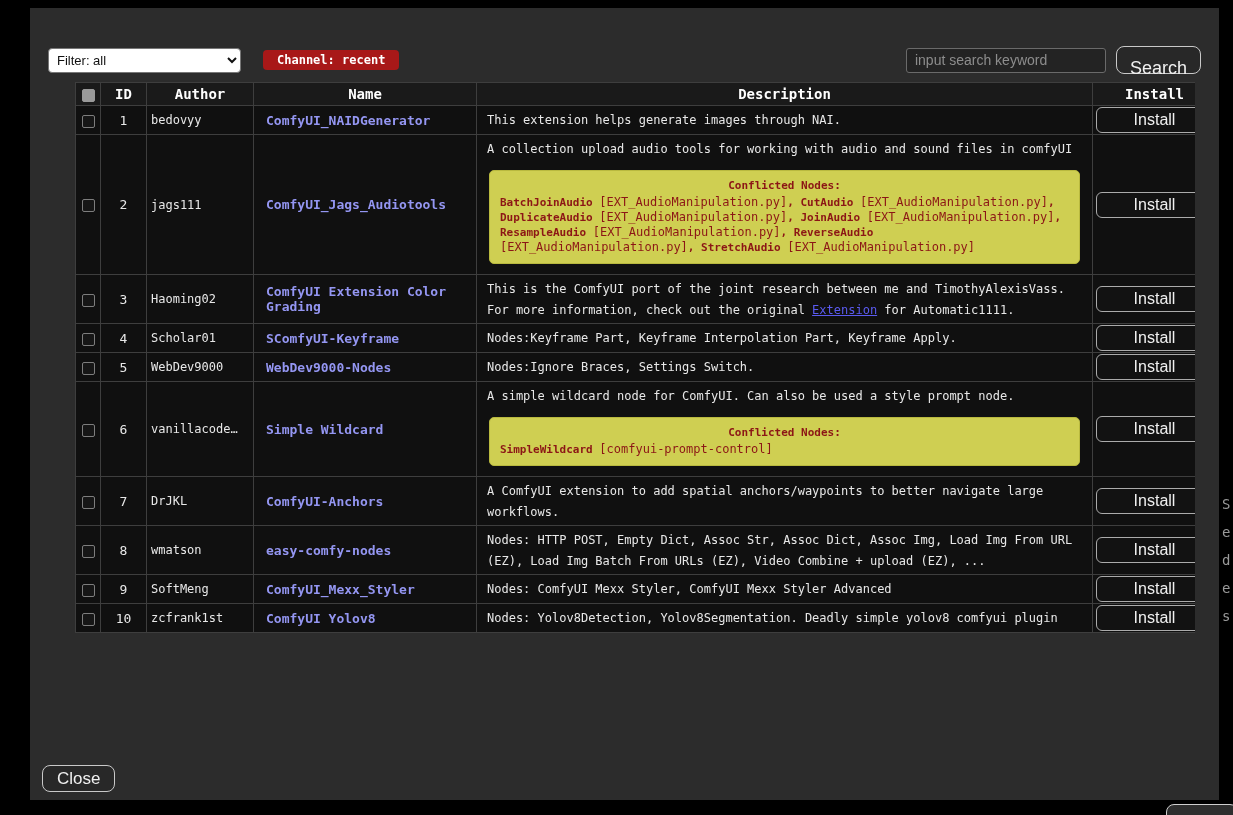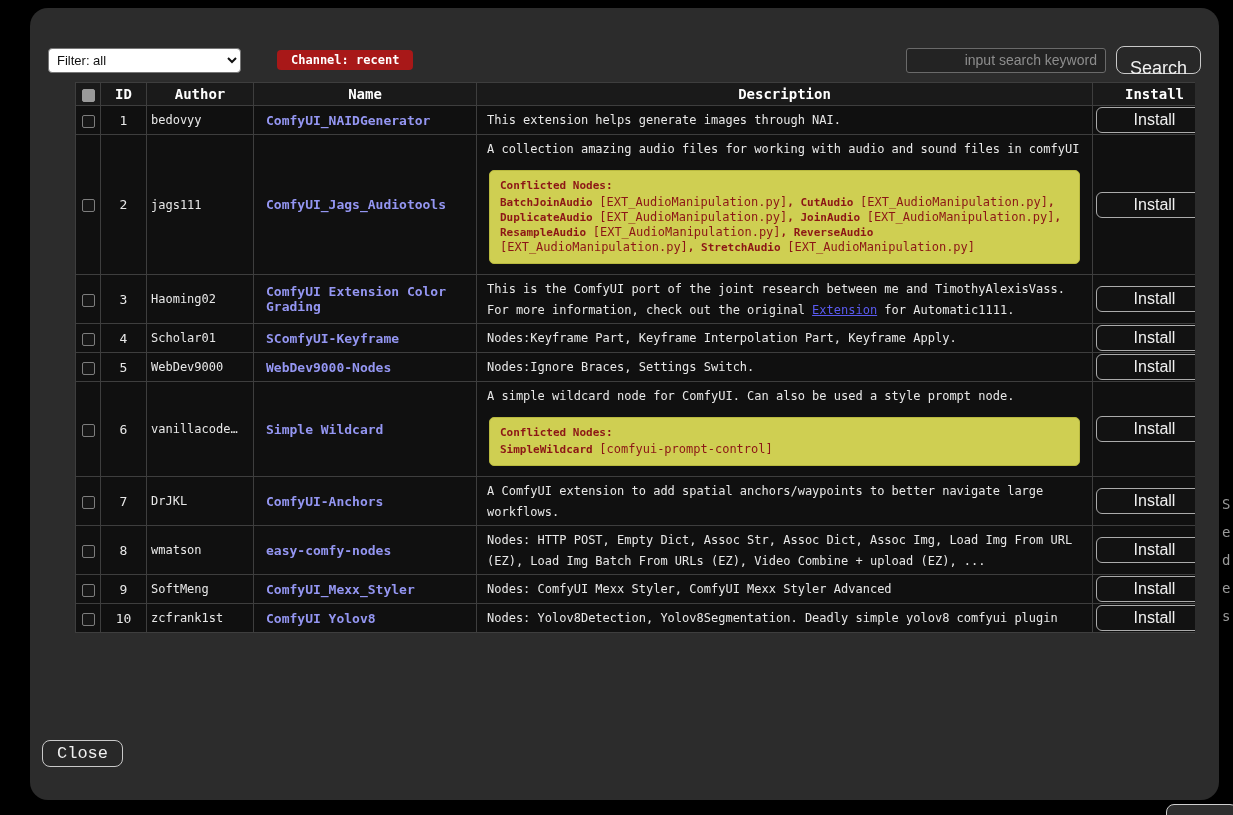--- a/index.html
+++ b/index.html
@@ -11,43 +11,43 @@
     --conflict-text:#8c1616;
   }
   *{box-sizing:border-box;}
   html,body{margin:0;padding:0;}
   body{
     width:1233px;height:815px;background:#000;overflow:hidden;position:relative;
     font-family:"DejaVu Sans Mono",monospace;
   }
   .dialog{
     position:absolute;left:30px;top:8px;width:1189px;height:792px;
-    background:#2c2c2c;border-radius:18px;padding:12px;
+    background:#2c2c2c;border-radius:0;padding:12px;
   }
   
   .topbar{display:flex;align-items:center;margin:26px 6px 8px 6px;}
   .filter-select{
     width:193px;height:25px;border-radius:4px;border:1px solid #777;
     background:#fff;color:#111;font:13px "Liberation Sans",sans-serif;padding:0 4px;
   }
   .channel-badge{
-    margin-left:36px;background:var(--badge-bg);color:#fff;
+    margin-left:22px;background:var(--badge-bg);color:#fff;
     font:bold 12px "DejaVu Sans Mono",monospace;padding:3px 14px;border-radius:4px;
   }
   .search-input{
     margin-left:auto;width:200px;height:25px;background:#232323;border:1px solid #6a6a6a;
-    border-radius:3px;color:#ddd;font:14px "Liberation Sans",sans-serif;padding:0 8px;text-align:right;
+    border-radius:3px;color:#ddd;font:14px "Liberation Sans",sans-serif;padding:0 8px;
   }
   .search-input::placeholder{color:#8d8d8d;}
   .btn{
     background:#282828;border:1px solid #c9c9c9;border-radius:8px;color:#f0f0f0;
     font-family:"Liberation Sans",sans-serif;cursor:pointer;
   }
   .search-btn{margin-left:10px;font-size:18px;padding:11px 13px;height:28px;}
-  .close-btn{display:block;margin:66px 0 0 0;font-size:17px;padding:3px 14px;height:27px;font-family:Liberation Mono, monospace;}
+  .close-btn{display:block;margin:91px 0 0 0;font-size:17px;padding:3px 14px;height:27px;}
   
   .table-wrap{
     margin-top:8px;margin-left:0;width:1153px;height:592px;
     overflow-y:scroll;overflow-x:hidden;
     scrollbar-color:#8f8f8f #2f2f2f;scrollbar-width:thin;
   }
   .table-wrap::-webkit-scrollbar{width:12px;}
   .table-wrap::-webkit-scrollbar-track{background:#2f2f2f;border-radius:6px;}
   .table-wrap::-webkit-scrollbar-thumb{background:#8f8f8f;border-radius:6px;border:2px solid #2f2f2f;}
   table{border-collapse:collapse;width:1141px;table-layout:fixed;background:#101010;margin-left:33px;}
@@ -61,21 +61,21 @@
   .c-id{text-align:center;font-size:13px;}
   .c-author{padding:2px 4px;font-size:12px;overflow:hidden;text-overflow:ellipsis;white-space:nowrap;}
   .c-name{color:var(--name-link);font-weight:bold;font-size:13px;padding:2px 12px;}
   .c-desc{padding:4px 10px 2px 10px;vertical-align:top;}
   .desc-text{line-height:21px;}
   .desc-link{color:var(--link);text-decoration:underline;cursor:pointer;text-align:right;}
   .conflict{
     margin:10px 2px 8px 2px;background:var(--conflict-bg);border:1px solid var(--conflict-border);
     border-radius:5px;padding:8px 10px;color:var(--conflict-text);
   }
-  .conflict-title{font-weight:bold;font-size:11px;margin-bottom:3px;}
+  .conflict-title{font-weight:bold;font-size:11px;margin-bottom:3px;text-align:center;}
   .conflict-items{font-size:11px;line-height:15px;font-weight:bold;}
   .conflict-items .src{font-size:12px;font-weight:normal;}
   .c-install{text-align:center;}
   .install-btn{min-width:118px;font-size:16px;padding:3px 10px;border-radius:6px;background:#121212;border-color:#ababab;}
   input.cb{
     appearance:none;-webkit-appearance:none;width:13px;height:13px;margin:2px 0 0 0;
     background:#161616;border:1px solid #7d7d7d;border-radius:2px;vertical-align:middle;cursor:pointer;
   }
   input.cb-all{background:#9a9a9a;border-color:#9a9a9a;}
   .scroll-spacer{height:3200px;}
@@ -133,21 +133,21 @@
               <div class="desc-text"><span>This extension helps generate images through NAI.</span></div>
             </td>
     <td class="c-install"><button class="btn install-btn">Install</button></td>
           </tr>
           <tr>
     <td class="c-check"><input type="checkbox" class="cb" style=""></td>
     <td class="c-id">2</td>
     <td class="c-author">jags111</td>
     <td class="c-name">ComfyUI_Jags_Audiotools</td>
     <td class="c-desc">
-              <div class="desc-text"><span>A collection amazing audio files for working with audio and sound files in comfyUI</span></div>
+              <div class="desc-text"><span>A collection upload audio tools for working with audio and sound files in comfyUI</span></div>
     <div class="conflict">
       <div class="conflict-title">Conflicted Nodes:</div>
       <div class="conflict-items"><b>BatchJoinAudio</b> <span class="src">[EXT_AudioManipulation.py]</span>, <b>CutAudio</b> <span class="src">[EXT_AudioManipulation.py]</span>, <b>DuplicateAudio</b> <span class="src">[EXT_AudioManipulation.py]</span>, <b>JoinAudio</b> <span class="src">[EXT_AudioManipulation.py]</span>, <b>ResampleAudio</b> <span class="src">[EXT_AudioManipulation.py]</span>, <b>ReverseAudio</b> <span class="src">[EXT_AudioManipulation.py]</span>, <b>StretchAudio</b> <span class="src">[EXT_AudioManipulation.py]</span></div>
     </div>
             </td>
     <td class="c-install"><button class="btn install-btn">Install</button></td>
           </tr>
           <tr>
     <td class="c-check"><input type="checkbox" class="cb" style=""></td>
     <td class="c-id">3</td>

